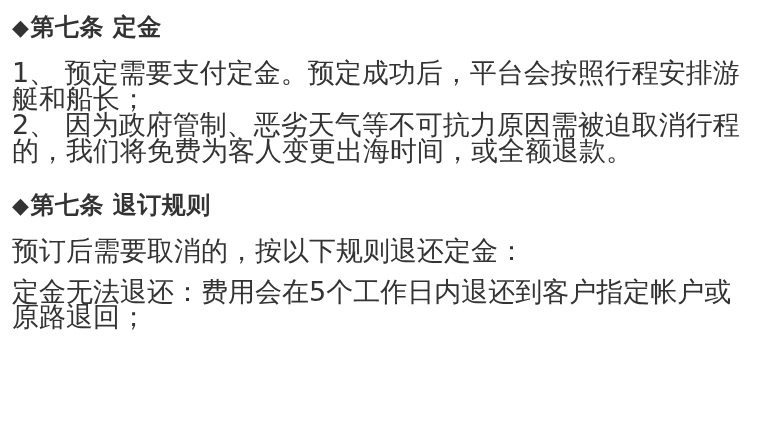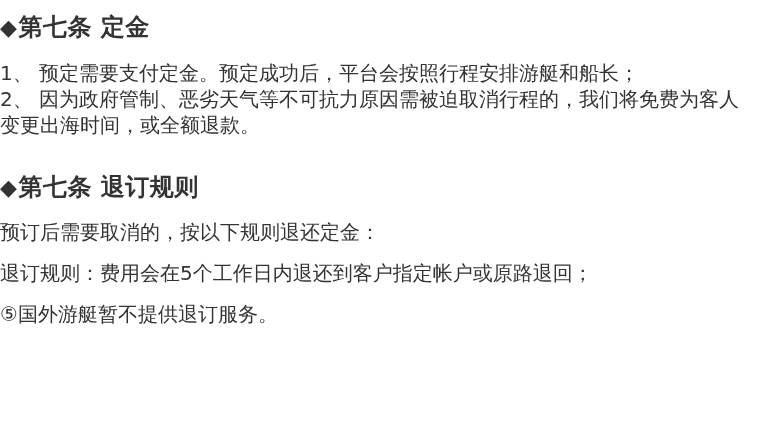--- a/index.html
+++ b/index.html
@@ -11,41 +11,41 @@
     width: 770px;
     height: 439px;
     overflow: hidden;
     font-family: "DejaVu Sans", "Liberation Sans", sans-serif;
     color: #333333;
   }
   .doc {
     box-sizing: border-box;
     width: 770px;
     height: 358px;
-    padding: 12px 14px 0 0;
+    padding: 12px 14px 0 12px;
   }
   .sec-heading {
     margin: 0;
     font-size: 24px;
     font-weight: 700;
     line-height: 30px;
     color: #333333;
     letter-spacing: 0.5px;
     white-space: nowrap;
   }
   .sec-heading .bullet {
     font-size: 22px;
     margin-right: 1px;
   }
   .sec-heading.second {
-    margin-top: 34px;
+    margin-top: 26px;
   }
   .para {
     margin-top: 17px;
-    font-size: 20px;
+    font-size: 27px;
     color: #333333;
   }
   .para p {
     margin: 0;
     padding: 0;
   }
   .para.rules-deposit p {
     line-height: 26px;
   }
   .para.rules-cancel p {
@@ -66,17 +66,16 @@
     <p>1、 预定需要支付定金。预定成功后，平台会按照行程安排游艇和船长；</p>
     <p>2、 因为政府管制、恶劣天气等不可抗力原因需被迫取消行程的，我们将免费为客人变更出海时间，或全额退款。</p>
   </div>
 
   <h1 class="sec-heading second">
     <span class="bullet">◆</span><span>第七条 退订规则</span>
   </h1>
 
   <div class="para rules-cancel">
     <p>预订后需要取消的，按以下规则退还定金：</p>
-    <p>退订规则：费用会在5个工作日内退还到客户指定帐户或原路退回；</p>
-    <p>⑤国外游艇暂不提供退订服务。</p>
+    <p>定金无法退还：费用会在5个工作日内退还到客户指定帐户或原路退回；</p>
   </div>
 
 </div>
 
 </body></html>

